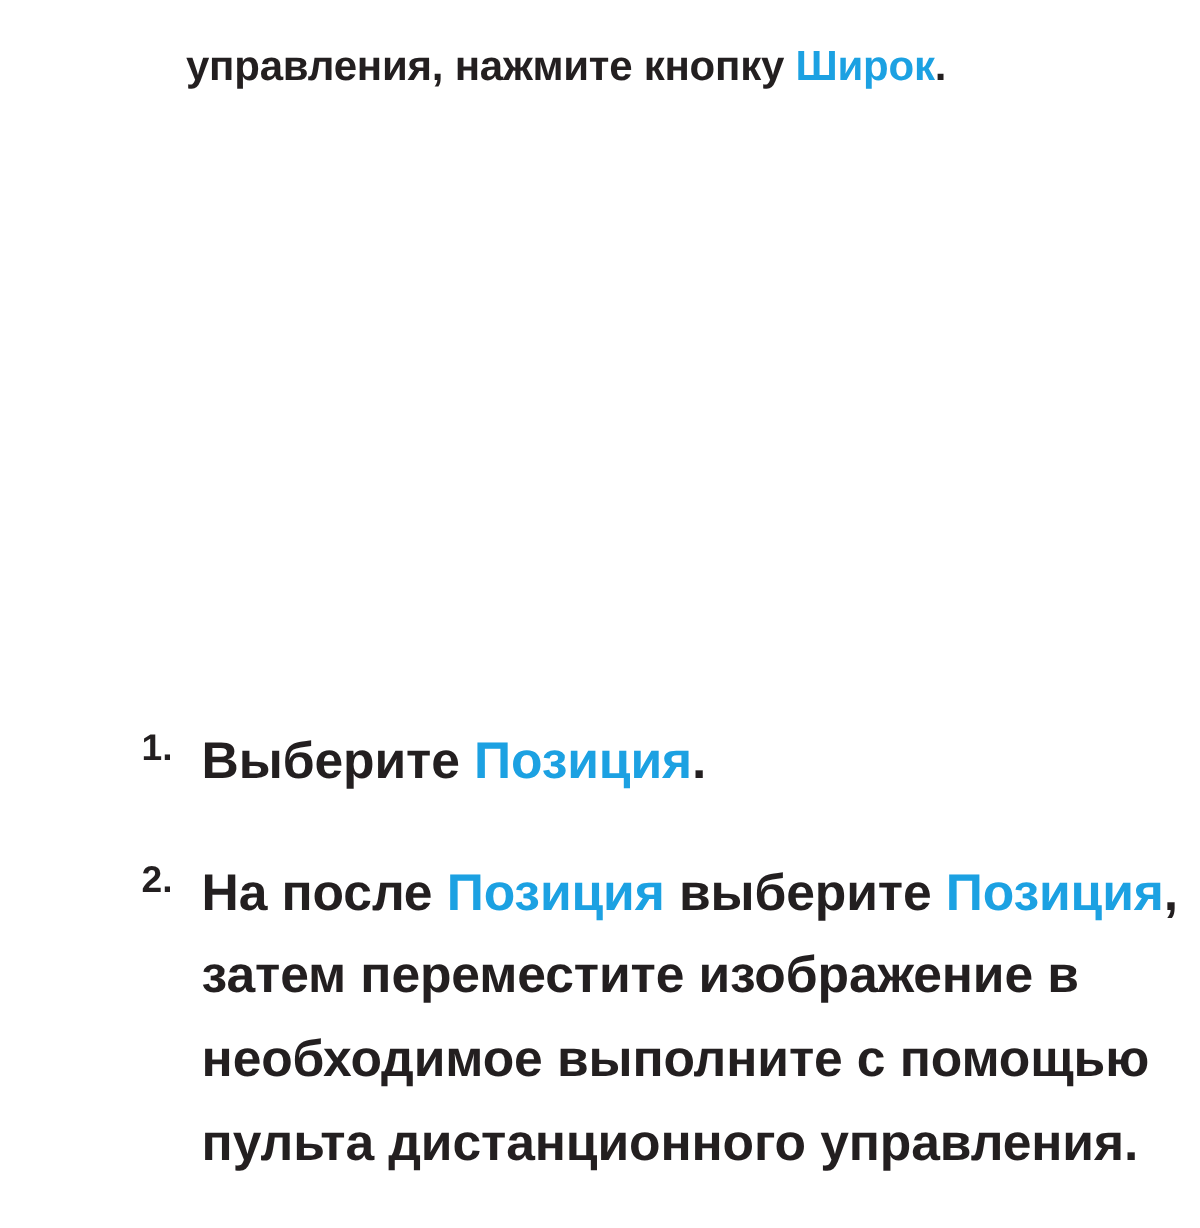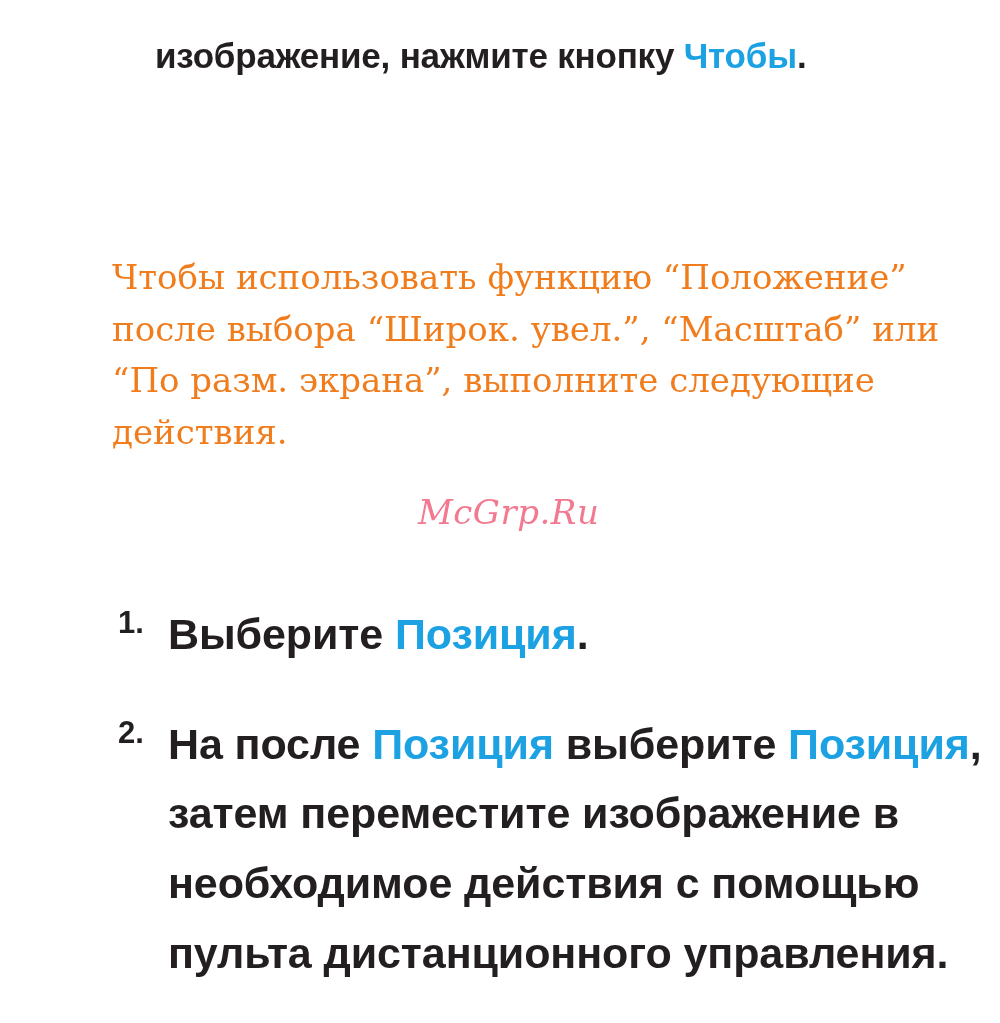--- a/index.html
+++ b/index.html
@@ -95,38 +95,36 @@
     pointer-events: none;
     white-space: nowrap;
   }
 </style>
 </head>
 <body>
 
 <div class="page">
 
   <div class="top-line">
-    <span>изображение, нажмите кнопку </span><span class="accent-blue">Чтобы</span><span>.</span>
+    <span>управления, нажмите кнопку </span><span class="accent-blue">Широк</span><span>.</span>
   </div>
 
-  <div class="intro">Чтобы использовать функцию “Положение” после выбора “Широк. увел.”, “Масштаб” или “По разм. экрана”, выполните следующие действия.</div>
 
   <div class="list">
 
     <div class="list-item">
       <div class="list-num">1.</div>
       <div class="list-text">
         <span>Выберите </span><span class="accent-blue">Позиция</span><span>.</span>
       </div>
     </div>
 
     <div class="list-item">
       <div class="list-num">2.</div>
       <div class="list-text">
-        <span>На после </span><span class="accent-blue">Позиция</span><span> выберите </span><span class="accent-blue">Позиция</span><span>, затем переместите изображение в необходимое действия с помощью пульта дистанционного управления.</span>
+        <span>На после </span><span class="accent-blue">Позиция</span><span> выберите </span><span class="accent-blue">Позиция</span><span>, затем переместите изображение в необходимое выполните с помощью пульта дистанционного управления.</span>
       </div>
     </div>
 
   </div>
 
-  <div class="watermark">McGrp.Ru</div>
 
 </div>
 
 </body></html>

